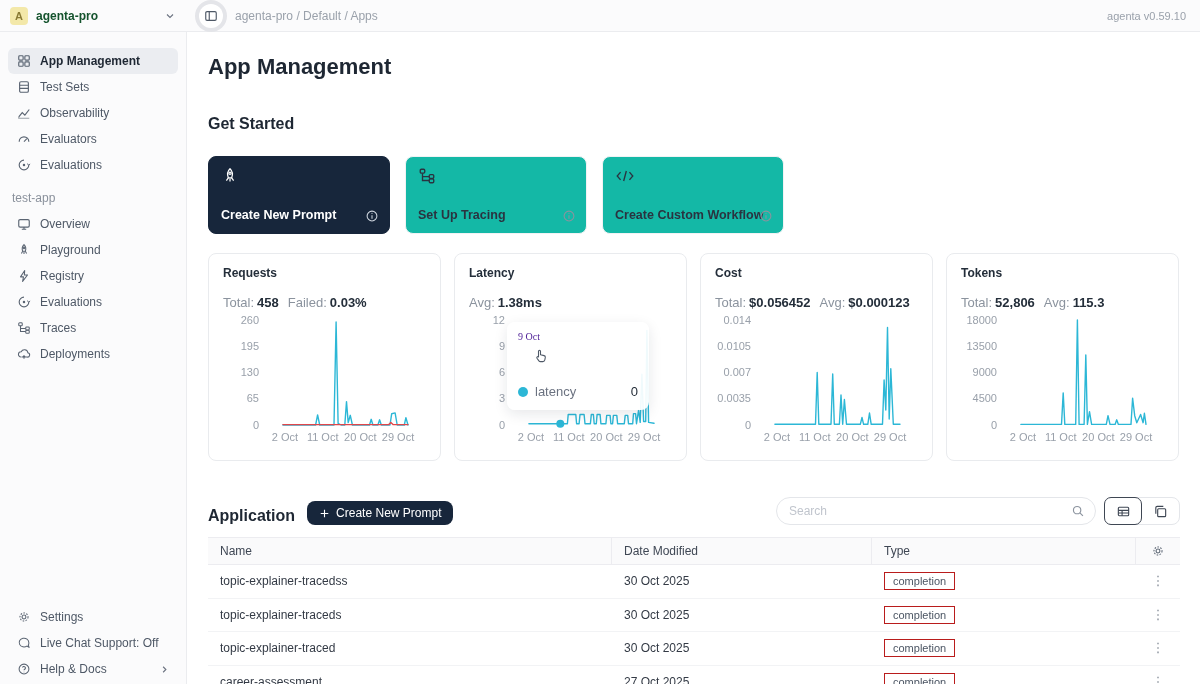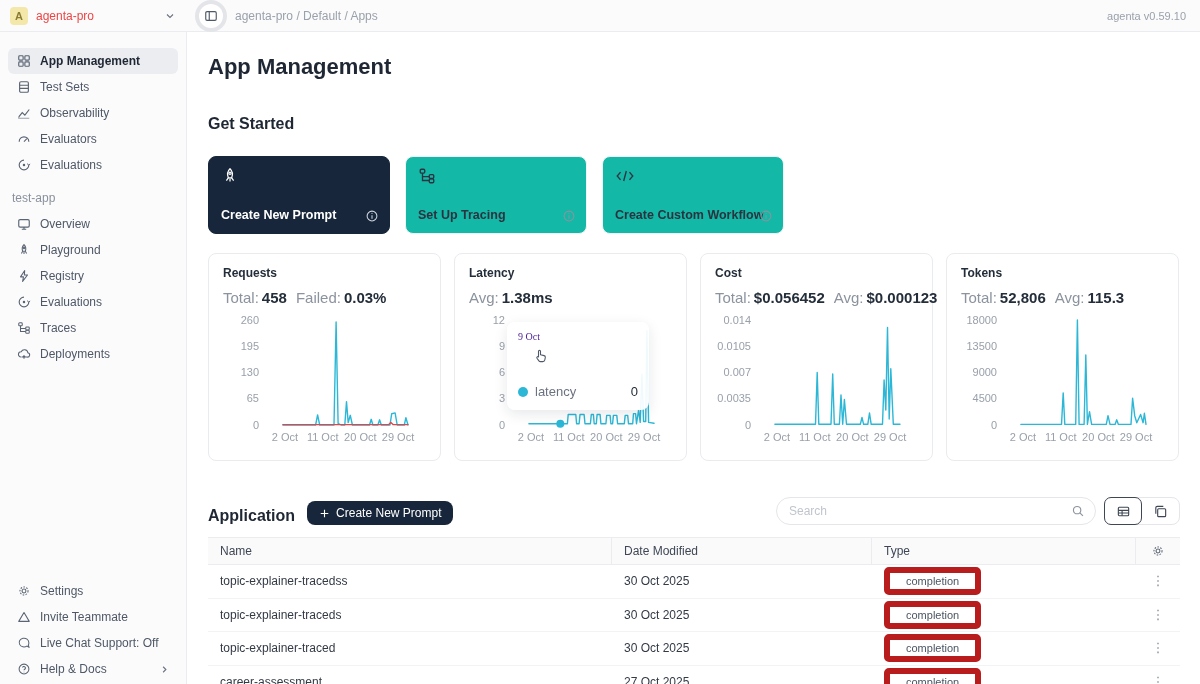--- a/index.html
+++ b/index.html
@@ -12,21 +12,21 @@
   svg { display:block; }
   svg text { font-family:"Liberation Sans", sans-serif; }
 
   
   .topbar { position:absolute; top:0; left:0; right:0; height:32px;
     background:#fbfbfc; border-bottom:1px solid #ebecef;
     display:flex; align-items:center; z-index:5; }
   .ws { width:187px; display:flex; align-items:center; gap:8px; padding:0 10px; flex:0 0 187px; }
   .avatar { width:18px; height:18px; border-radius:4px; background:#f3e8a9; color:#8a7b35;
     font-size:11px; font-weight:bold; display:flex; align-items:center; justify-content:center; }
-  .ws-name { font-weight:400; font-size:12px; color:#ef4444; flex:1; }
+  .ws-name { font-weight:700; font-size:12px; color:#14532d; flex:1; }
   .toggle-btn { width:24px; height:24px; border-radius:50%; background:#fff;
     box-shadow:0 0 0 4px #e4e5e9; display:flex; align-items:center; justify-content:center;
     margin-left:12px; color:#4e5866; cursor:pointer; border:none; }
   .breadcrumb { color:#9aa1ab; font-size:12px; margin-left:12px; flex:1; }
   .version { color:#9aa1ab; font-size:11px; margin-right:14px; }
 
   
   .sidebar { position:absolute; top:32px; left:0; bottom:0; width:187px;
     background:#fbfbfc; border-right:1px solid #ebecef; padding:16px 8px 0; }
   .side-item { display:flex; align-items:center; gap:9px; height:26px; padding:0 8px;
@@ -53,21 +53,21 @@
   .gs-label { position:absolute; left:12px; bottom:11px; font-size:12.5px; font-weight:600; white-space:nowrap; }
   .gs-info { position:absolute; right:10px; bottom:10px; color:#8b939e; }
   .gs-card.dark .gs-info { color:#cfd6df; }
 
   
   .metric-cards { display:flex; gap:13px; margin-top:19px; }
   .metric-card { width:233px; height:208px; border:1px solid #e9ebee; border-radius:8px;
     position:relative; background:#fff; }
   .metric-head { padding:12px 14px 0; }
   .metric-title { font-size:12px; font-weight:700; color:#242e3a; }
-  .metric-stats { margin-top:9px; font-size:15px; color:#8b939e; white-space:nowrap; }
+  .metric-stats { margin-top:15px; font-size:13px; color:#8b939e; white-space:nowrap; }
   .metric-stats b { color:#242e3a; margin:0 9px 0 3px; font-weight:700; }
   .chart { position:absolute; left:0; top:52px; width:233px; height:150px; }
 
   
   .tooltip { position:absolute; left:52px; top:68px; width:142px; height:88px;
     background:rgba(255,255,255,0.93); border-radius:8px;
     box-shadow:0 4px 14px rgba(20,30,50,0.10); z-index:3; padding:9px 11px; }
   .tt-date { font-size:10px; color:#4c1d95;font-family:Liberation Serif, serif; }
   .tt-cursor { position:absolute; left:26px; top:26px; color:#5a6472; }
   .tt-row { position:absolute; bottom:11px; left:11px; right:11px;
@@ -100,21 +100,21 @@
     border-top:1px solid #ececf0; border-bottom:1px solid #ececf0;
     font-size:12px; color:#3f4754; }
   .th { padding-left:12px; border-right:1px solid #ececf0; height:100%; display:flex; align-items:center; }
   .col-name { width:404px; }
   .col-date { width:260px; }
   .col-type { width:264px; }
   .col-actions { width:44px; display:flex; align-items:center; justify-content:center; border-right:none; padding-left:0; }
   .trow { display:flex; align-items:center; height:33.5px; border-bottom:1px solid #f2f3f5;
     font-size:12px; color:#333a45; cursor:pointer; }
   .td { padding-left:12px; }
-  .badge { display:inline-block; border:6px solid #b91c1c; border-radius:5px; padding:2px 16px;
+  .badge { display:inline-block; border:1px solid #b91c1c; border-radius:0; padding:2px 8px;
     font-size:11px; color:#4b5563; background:#fff; }
   .dots { color:#8a919c; font-size:13px; letter-spacing:0; cursor:pointer; line-height:10px; }
   .gear-btn { color:#5a6472; cursor:pointer; display:flex; }
 </style>
 </head>
 <body>
 
 <header class="topbar">
   <div class="ws">
     <span class="avatar">A</span>
@@ -249,28 +249,20 @@
 
   <div class="side-footer">
     <div class="side-item">
       <span class="side-icon">
         <svg width="14" height="14" viewBox="0 0 16 16" fill="none" stroke="currentColor" stroke-width="1.2">
             <circle cx="8" cy="8" r="2.2"></circle>
             <circle cx="8" cy="8" r="4.6" stroke-dasharray="1.8 1.6"></circle>
           </svg>
       </span>
       <span>Settings</span>
-    </div>
-    <div class="side-item">
-      <span class="side-icon">
-        <svg width="14" height="14" viewBox="0 0 16 16" fill="none" stroke="currentColor" stroke-width="1.2" stroke-linejoin="round">
-            <path d="M8 2.8 L14 13 H2 Z"></path>
-          </svg>
-      </span>
-      <span>Invite Teammate</span>
     </div>
     <div class="side-item">
       <span class="side-icon">
         <svg width="14" height="14" viewBox="0 0 16 16" fill="none" stroke="currentColor" stroke-width="1.2">
             <path d="M13.5 7.5 a5.5 5 0 1 0 -2.2 4 L13.8 13 L13 10.4 a5 5 0 0 0 .5 -2.9 Z" stroke-linejoin="round"></path>
           </svg>
       </span>
       <span>Live Chat Support: Off</span>
     </div>
     <div class="side-item">

